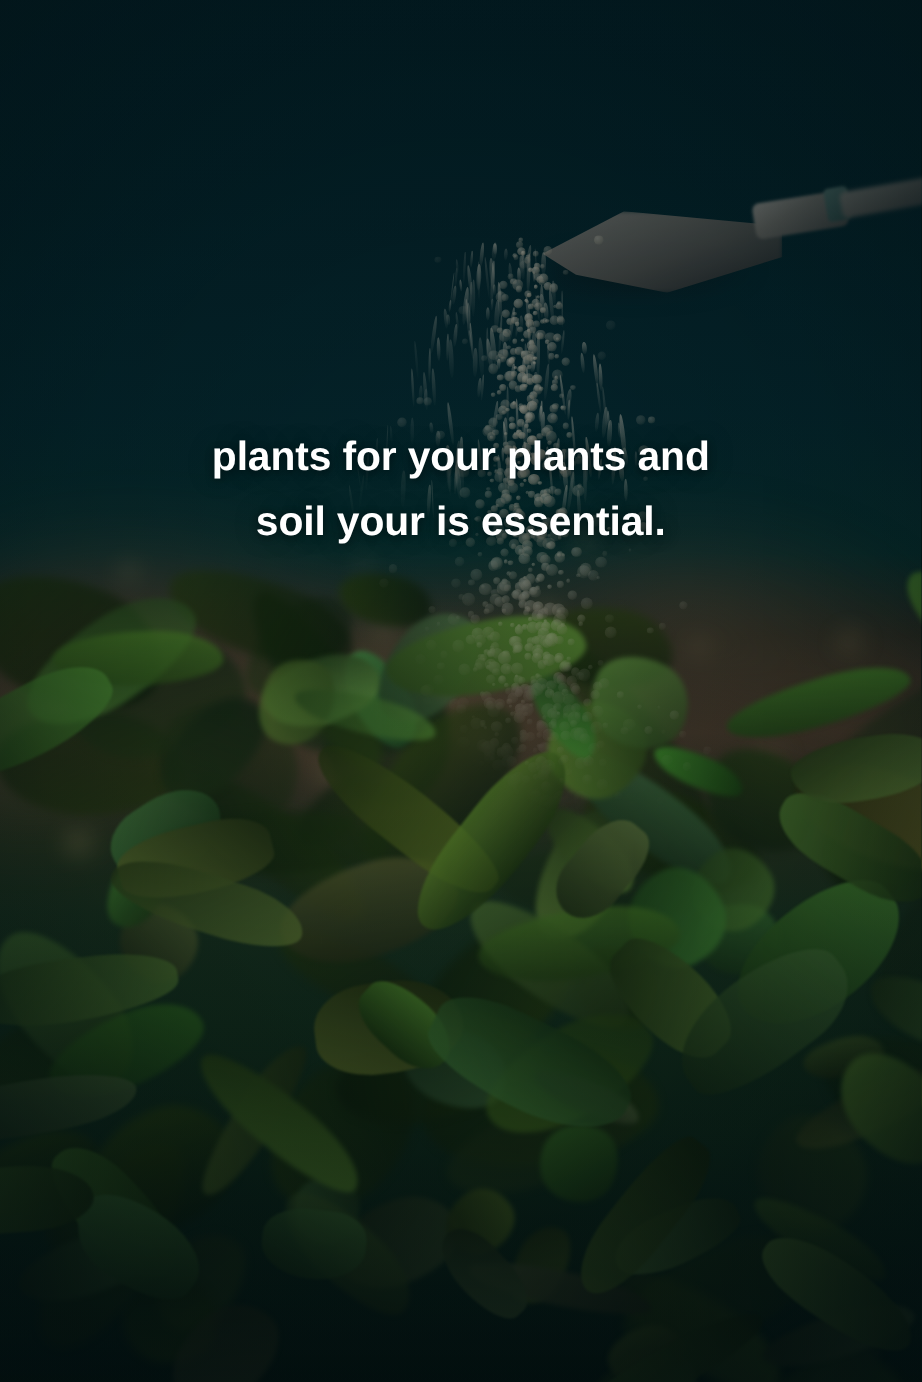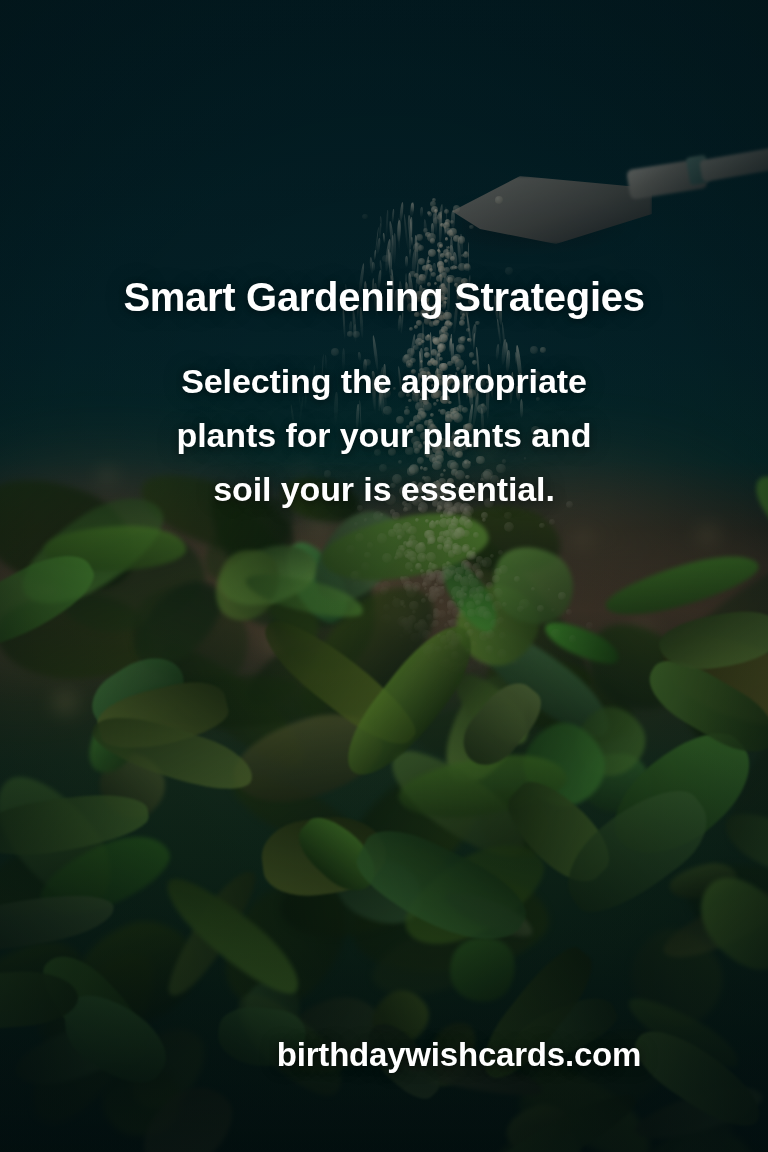--- a/index.html
+++ b/index.html
@@ -1949,24 +1949,21 @@
         <div class="drop" style="left:-6.5px;top:584.2px;width:8.3px;height:8.3px;opacity:0.34;"></div>
         <div class="drop" style="left:281.1px;top:322.7px;width:6.0px;height:6.0px;opacity:0.22;"></div>
       </div>
 
     <div class="layer-vignette"></div>
     <div class="layer-scrim"></div>
   </div>
 
   <div class="text-wrap">
 
-    <div class="headline">Smart Gardening Strategies</div>
 
     <div class="subhead">
-      <span class="sub-line">Selecting the appropriate</span>
       <span class="sub-line">plants for your plants and</span>
       <span class="sub-line">soil your is essential.</span>
     </div>
 
-    <div class="footer-url">birthdaywishcards.com</div>
   </div>
 
 </div>
 
 </body></html>

